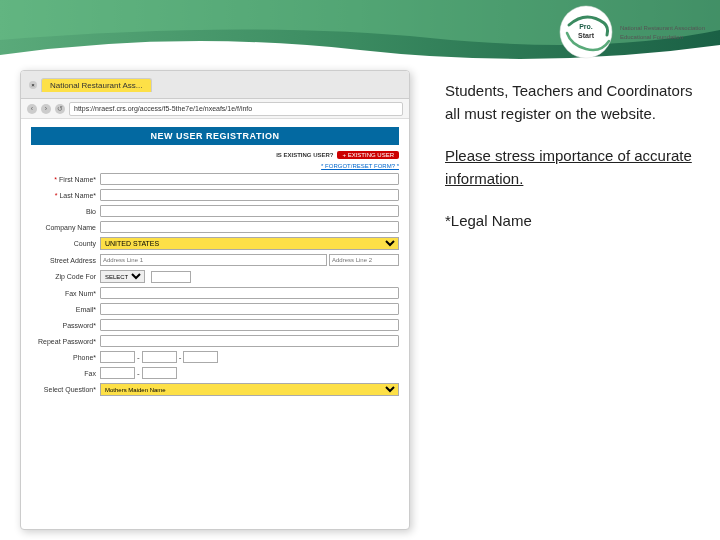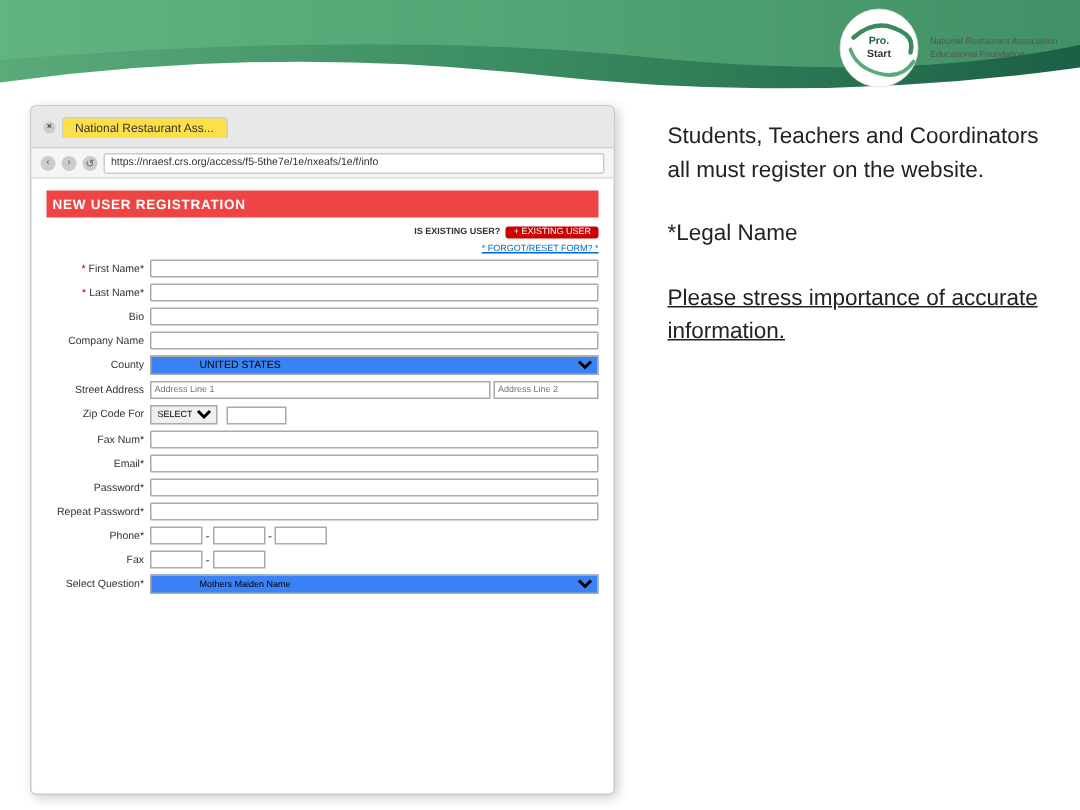--- a/index.html
+++ b/index.html
@@ -113,22 +113,23 @@
     }
 
     
     .form-content {
       padding: 8px 10px;
       overflow: hidden;
       height: calc(100% - 48px);
     }
 
     .form-header {
-      background: #ef4444;
+      background: #0369a1;
       color: #fff;
+      text-align: center;
       padding: 4px;
       font-size: 9px;
       font-weight: bold;
       margin-bottom: 6px;
       letter-spacing: 0.5px;
     }
 
     .existing-user-row {
       display: flex;
       justify-content: flex-end;
@@ -184,22 +185,21 @@
       border-radius: 1px;
       font-size: 7px;
       background: #fff;
     }
 
     .form-select {
       flex: 1;
       height: 13px;
       border: 1px solid #aaa;
       font-size: 7px;
-      background: #3b82f6;
-      padding-left: 28px;
+      background: #fde047;
     }
 
     .address-row {
       display: flex;
       gap: 2px;
     }
 
     .addr-input-1 {
       flex: 1;
       height: 12px;
@@ -458,16 +458,16 @@
             <option>Mothers Maiden Name</option>
           </select>
         </div>
 
       </div>
     </div>
   </div>
 
   <div class="right-panel">
     <p class="info-text">Students, Teachers and Coordinators all must register on the website.</p>
+    <p class="info-text underlined">Please stress importance of accurate information.</p>
     <p class="info-text">*Legal Name</p>
-    <p class="info-text underlined">Please stress importance of accurate information.</p>
   </div>
 </div>
 
 </body></html>

